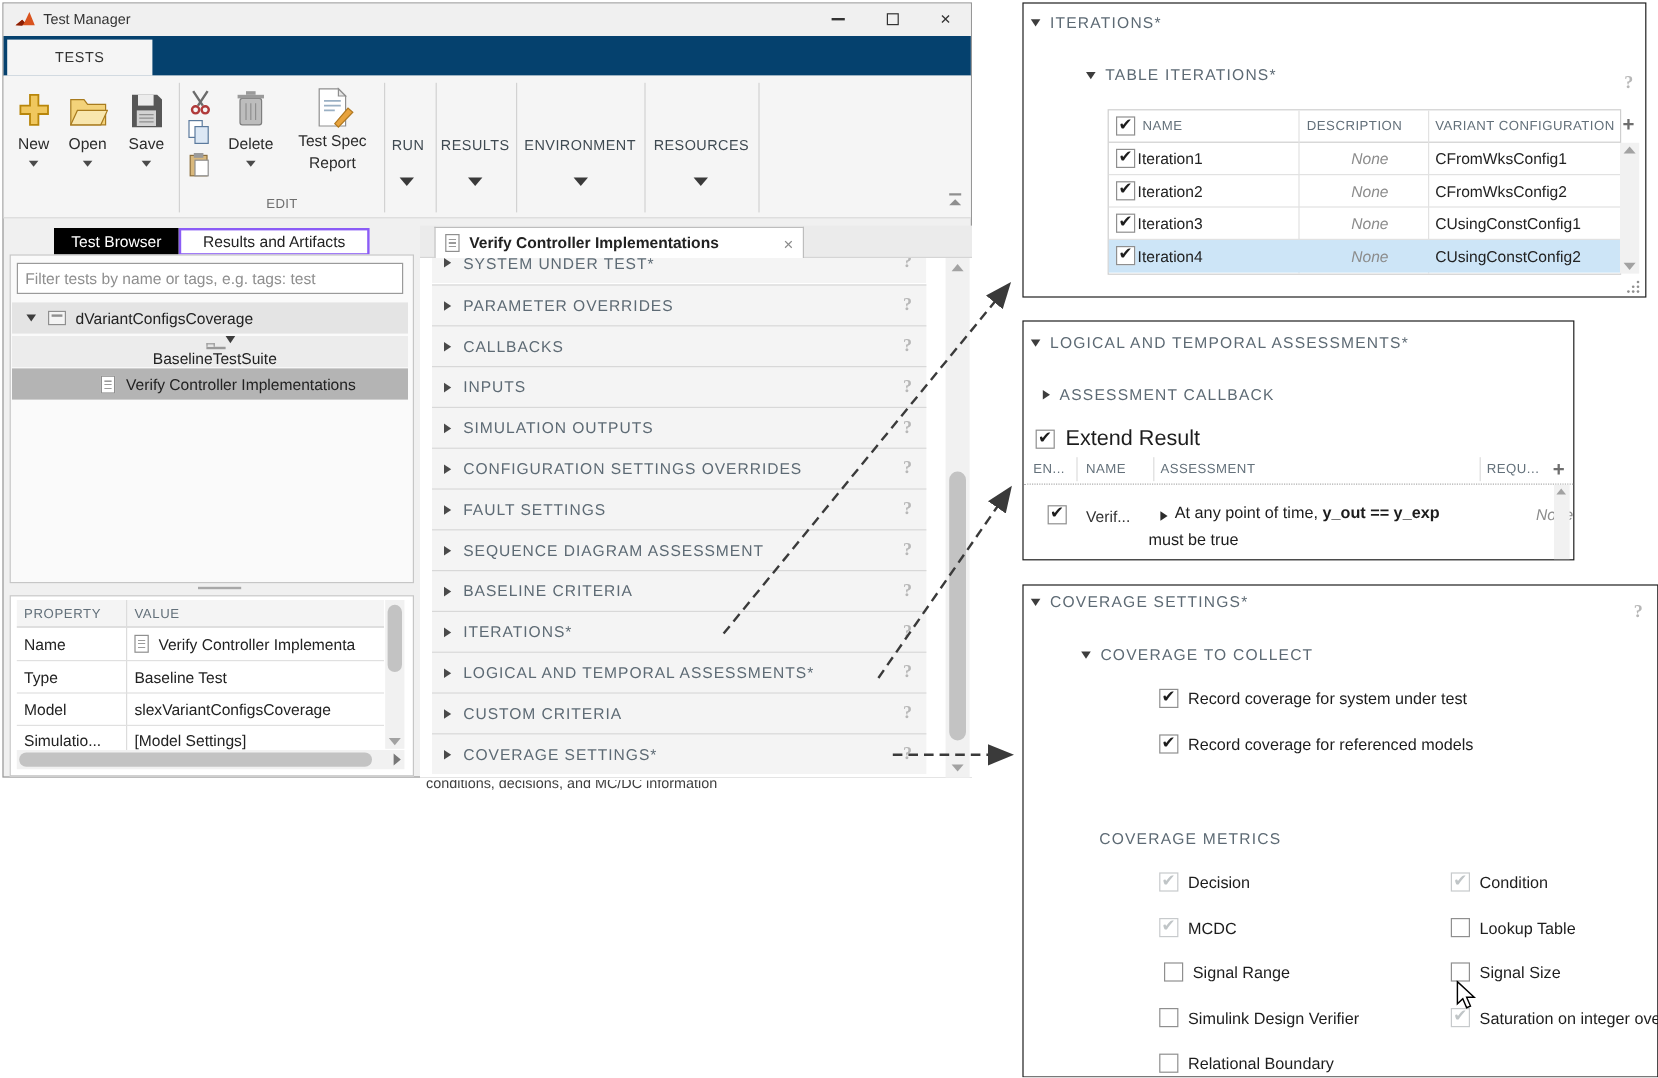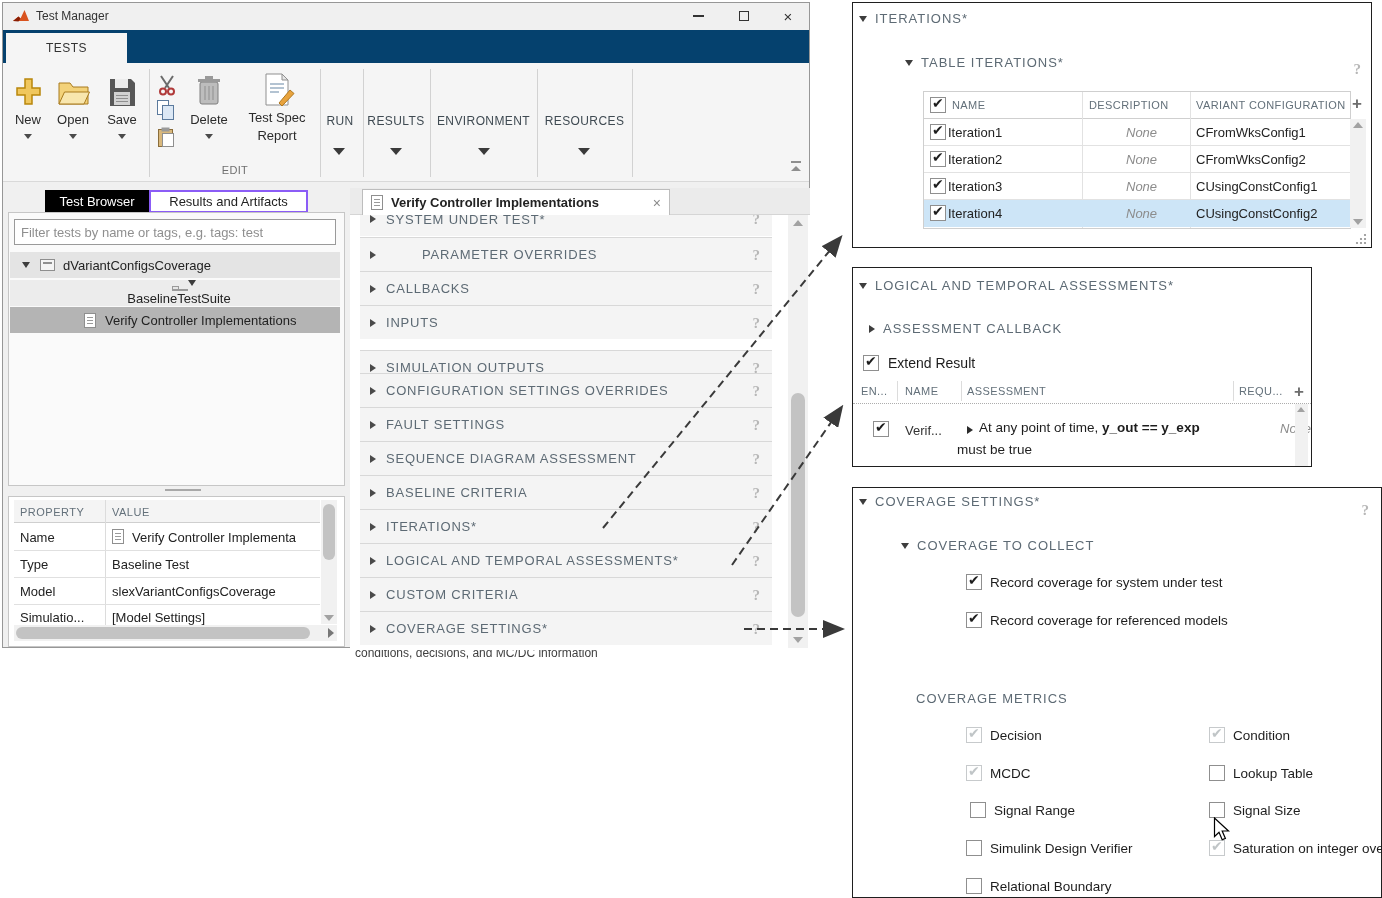--- a/index.html
+++ b/index.html
@@ -235,36 +235,36 @@
     <span class="doc-close">×</span>
   </div>
   <div class="abs doc-area">
     <div class="sec-clip">
       <div class="sec-row" style="left:0;top:-13px;border-top:none;">
         <span class="tri-r"></span>
         <span class="sec-label">SYSTEM UNDER TEST*</span>
         <span class="help">?</span>
       </div>
     </div>
-    <div class="sec-row" style="top:22px;gap:36px;">
+    <div class="sec-row" style="top:22px;">
         <span class="tri-r"></span>
         <span class="sec-label">PARAMETER OVERRIDES</span>
         <span class="help">?</span>
       </div>
     <div class="sec-row" style="top:56px;">
         <span class="tri-r"></span>
         <span class="sec-label">CALLBACKS</span>
         <span class="help">?</span>
       </div>
     <div class="sec-row" style="top:90px;">
         <span class="tri-r"></span>
         <span class="sec-label">INPUTS</span>
         <span class="help">?</span>
       </div>
-    <div class="sec-row" style="top:124px;margin-top:11px;">
+    <div class="sec-row" style="top:124px;">
         <span class="tri-r"></span>
         <span class="sec-label">SIMULATION OUTPUTS</span>
         <span class="help">?</span>
       </div>
     <div class="sec-row" style="top:158px;">
         <span class="tri-r"></span>
         <span class="sec-label">CONFIGURATION SETTINGS OVERRIDES</span>
         <span class="help">?</span>
       </div>
     <div class="sec-row" style="top:192px;">
@@ -380,21 +380,21 @@
     <div style="position:absolute;left:6px;top:10px;display:flex;align-items:center;gap:8px;">
       <span class="tri-d"></span>
       <span class="p-title">LOGICAL AND TEMPORAL ASSESSMENTS*</span>
     </div>
     <div style="position:absolute;left:16px;top:53px;display:flex;align-items:center;gap:8px;">
       <span class="tri-r"></span>
       <span class="p-title">ASSESSMENT CALLBACK</span>
     </div>
     <div style="position:absolute;left:10px;top:87px;display:flex;align-items:center;gap:9px;">
       <span class="cb checked"></span>
-      <span style="font-size:14px;color:#1d1d1d;">Extend Result</span>
+      <span style="font-size:18px;color:#1d1d1d;">Extend Result</span>
     </div>
 
     <div style="position:absolute;left:0;top:111px;width:458px;height:25px;border-bottom:1px dotted #adadad;box-sizing:border-box;">
       <span class="colhead" style="position:absolute;left:8px;top:6px;">EN...</span>
       <span class="colhead" style="position:absolute;left:52px;top:6px;">NAME</span>
       <span class="colhead" style="position:absolute;left:114px;top:6px;">ASSESSMENT</span>
       <span class="colhead" style="position:absolute;left:386px;top:6px;">REQU...</span>
       <div style="position:absolute;left:44px;top:2px;width:1px;height:20px;background:#dcdcdc;"></div>
       <div style="position:absolute;left:108px;top:2px;width:1px;height:20px;background:#dcdcdc;"></div>
       <div style="position:absolute;left:380px;top:2px;width:1px;height:20px;background:#dcdcdc;"></div>

